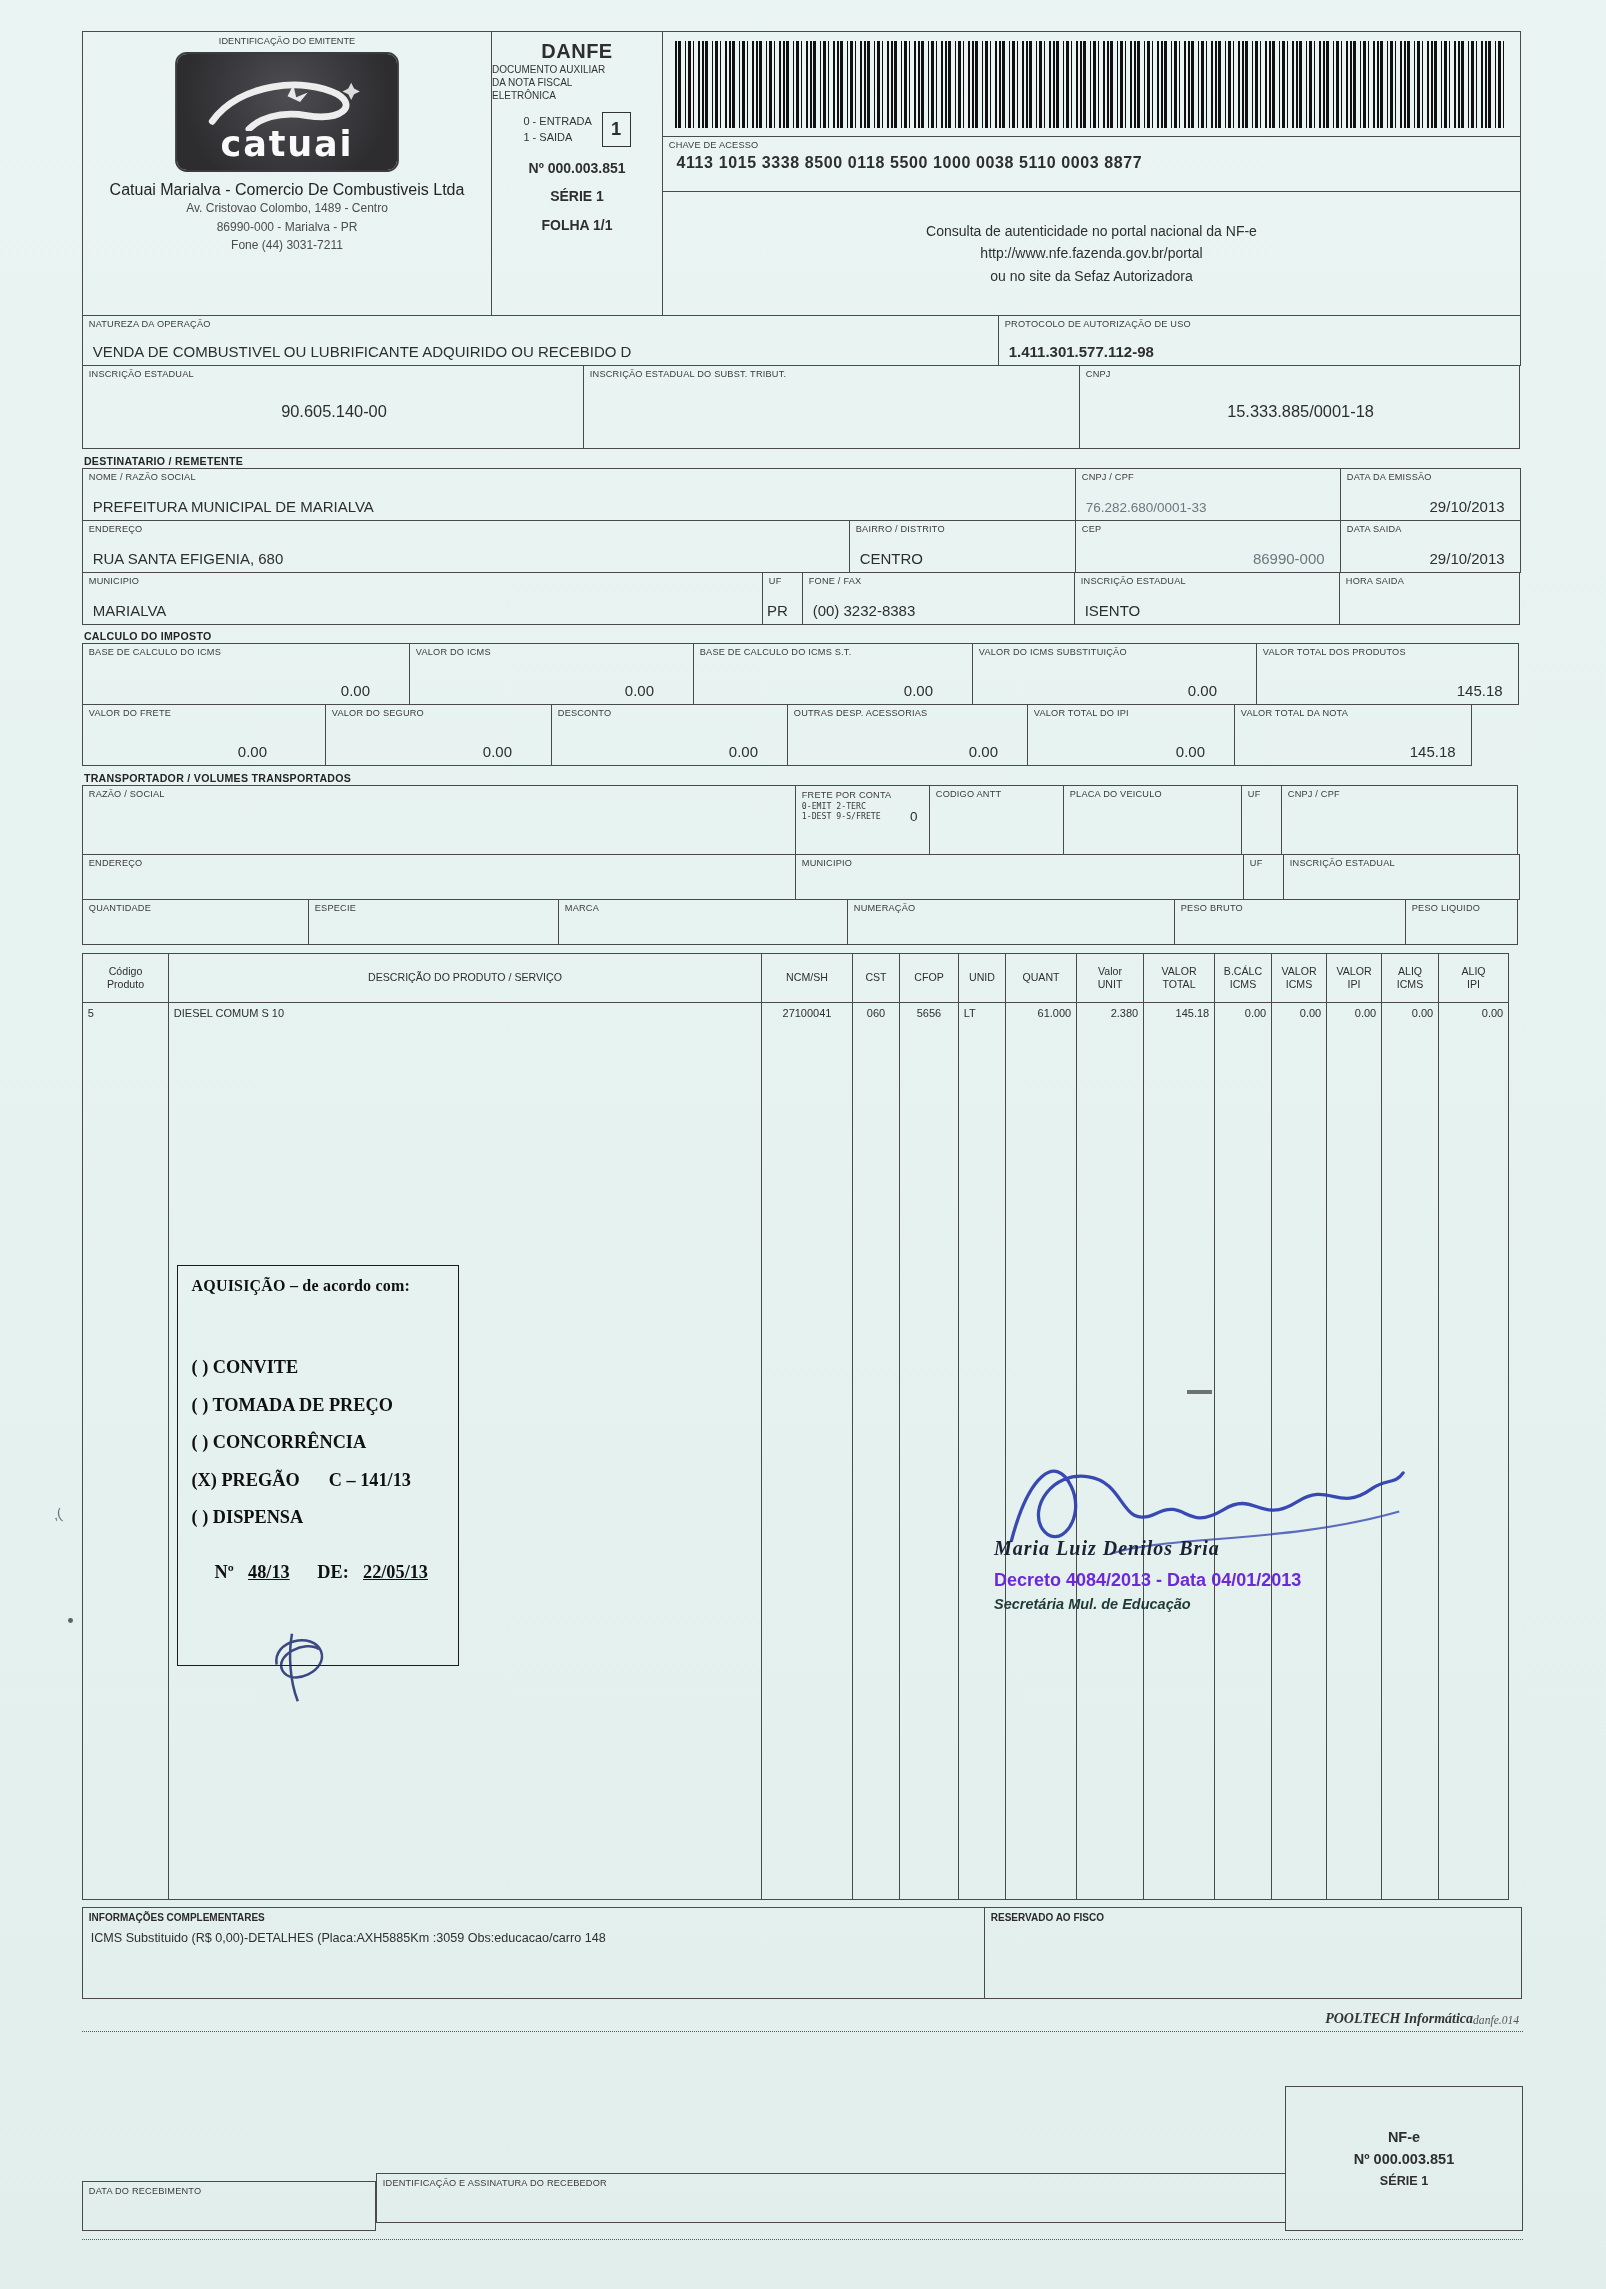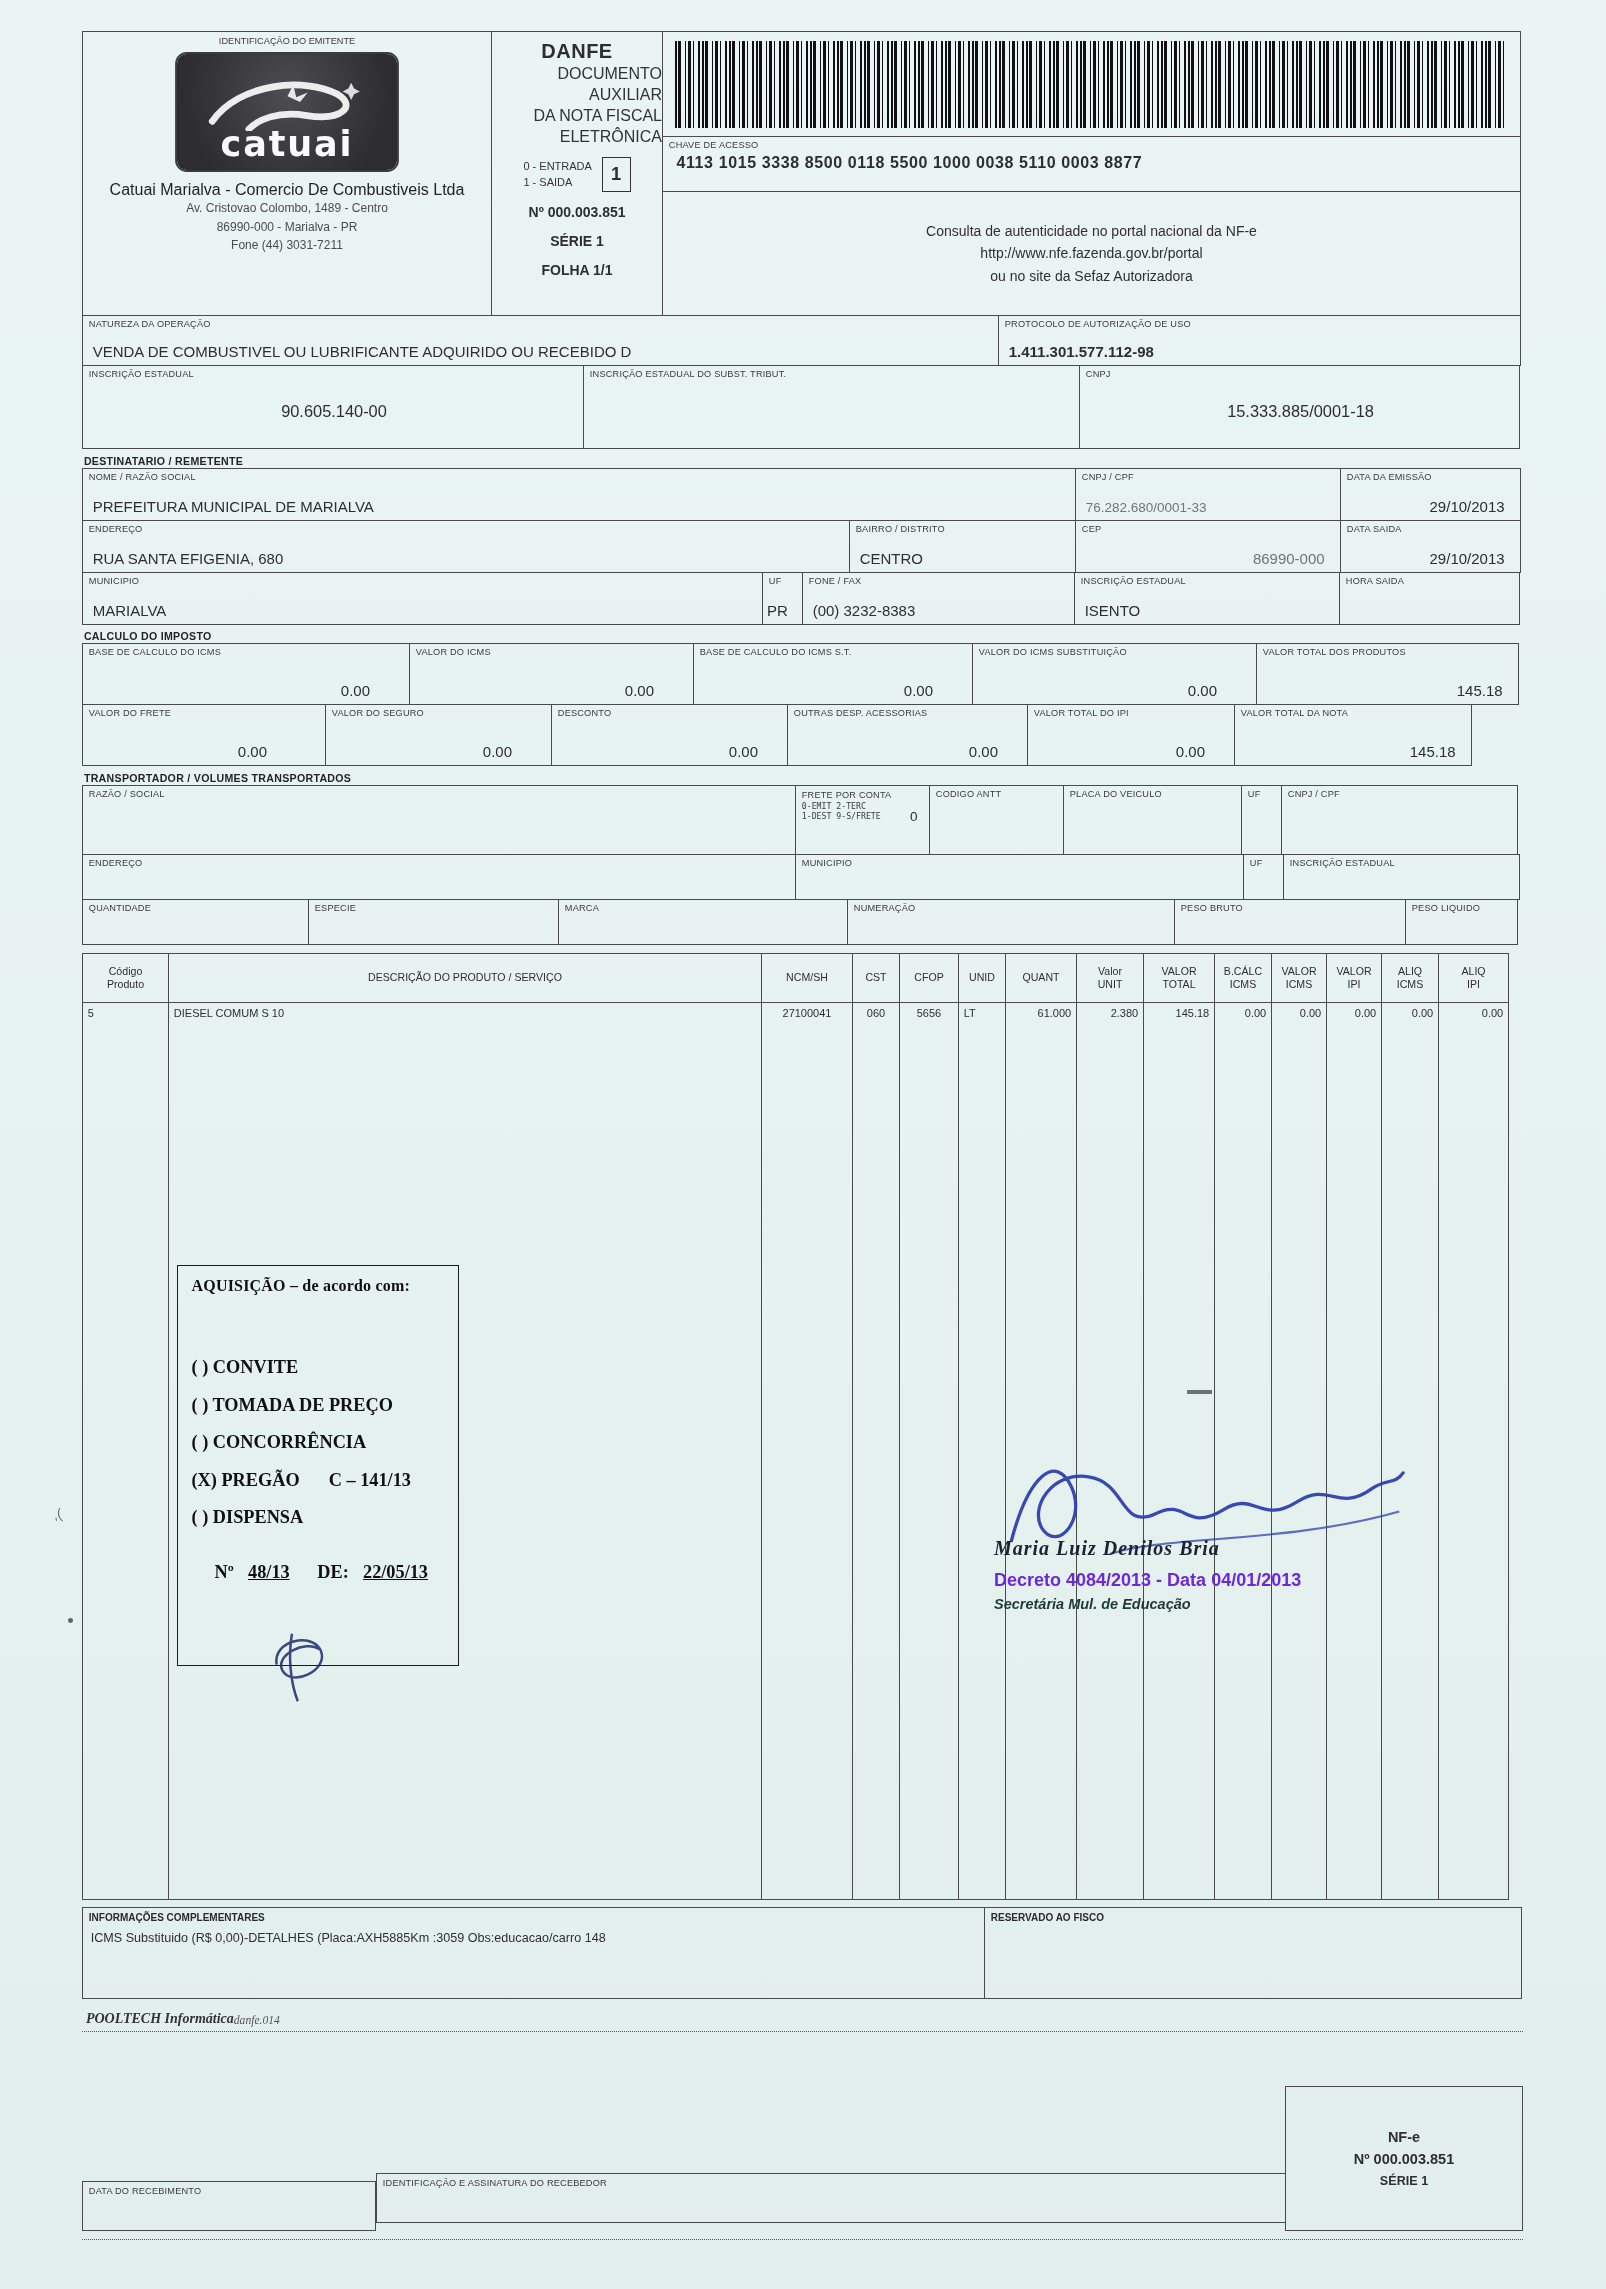--- a/index.html
+++ b/index.html
@@ -27,21 +27,21 @@
   .hdr-right{display:flex;flex-direction:column;width:858px}
   .hdr-right .cell{margin-left:-1px}
   .hdr-right .cell + .cell{margin-top:-1px}
   .emit-label{font-size:9.2px;text-align:center;padding-top:3.9px;color:#3a3a3a}
   .logo{width:220px;height:116px;margin:7.7px auto 0;background:radial-gradient(circle at 50% 35%,#4d4d52,#2d2d30 78%);
         border-radius:9.7px;display:flex;flex-direction:column;align-items:center;justify-content:flex-end;padding-bottom:7.7px;box-shadow:0 0 0 1.9px #3c3c3f}
   .logo-text{color:#fafafa;font-family:"DejaVu Sans",sans-serif;font-weight:bold;font-size:35px;letter-spacing:1.9px;line-height:1;margin-top:-3.9px}
   .company-name{font-size:16px;text-align:center;margin-top:11.6px;color:#242424}
   .addr{font-size:12px;text-align:center;color:#4c4c4c;line-height:1.55}
   .danfe-title{font-weight:bold;font-size:20px;text-align:center;margin-top:7.7px;letter-spacing:0.5px}
-  .danfe-sub{font-size:16px;text-align:right;line-height:1.32;color:#333}
+  .danfe-sub{font-size:10px;text-align:left;line-height:1.32;color:#333}
   .danfe-io{display:flex;align-items:center;justify-content:center;margin-top:9.7px;gap:9.7px}
   .io-lines{font-size:11px;line-height:1.5;color:#333;text-align:left}
   .io-box{width:29px;height:35px;border:1.9px solid #333;display:flex;align-items:center;justify-content:center;font-weight:bold;font-size:18.3px}
   .danfe-num{font-weight:bold;font-size:14px;text-align:center;margin-top:12.6px;white-space:nowrap}
   .barcode-cell{height:106px;justify-content:center}
   .barcode{height:87px;margin:0 11.6px;
     background:repeating-linear-gradient(90deg,
       #101010 0 1.9px,transparent 1.9px 2.9px,
       #101010 2.9px 5.8px,transparent 5.8px 9.7px,
       #101010 9.7px 10.6px,transparent 10.6px 12.6px,
@@ -83,21 +83,21 @@
   .sig-scribble{position:absolute;left:0;top:0;width:415px;height:164px}
   .sig-dash{position:absolute;left:193px;top:-27px;width:25px;height:3.9px;background:#3a3a3a;opacity:.7}
   .sig-line1{margin-top:120px;font-family:"Liberation Serif",serif;font-weight:bold;font-style:italic;font-size:20px;color:#1b2233;filter:blur(0.5px);letter-spacing:1px;white-space:nowrap}
   .sig-line2{font-size:18px;font-weight:bold;color:#6d28d9;filter:blur(0.6px);margin-top:10px;white-space:nowrap}
   .sig-line3{font-size:14.5px;font-weight:bold;font-style:italic;color:#1e3a34;filter:blur(0.5px);margin-top:4.8px;white-space:nowrap}
 
   
   .info-row{margin-top:7.7px}
   .info-text{font-size:12.6px;padding:7.7px 7.7px 0 7.7px;color:#2f2f2f}
   .lab-b{font-size:10px;font-weight:bold;padding:3.9px 5.8px 0 5.8px;color:#2a2a2a}
-  .rodape{display:flex;justify-content:flex-start;align-items:flex-end;margin-top:11.6px;padding:0 3.9px}
+  .rodape{display:flex;justify-content:flex-end;align-items:flex-end;margin-top:11.6px;padding:0 3.9px}
   .rodape-left{font-family:"Liberation Serif",serif;font-weight:bold;font-style:italic;font-size:14px;color:#333}
   .rodape-right{font-family:"Liberation Serif",serif;font-style:italic;font-size:11.6px;color:#555}
   .dotted{border-top:1.9px dotted #565656;height:0;margin-top:3.9px}
   .canhoto{position:relative;height:145px;margin-top:54px}
   .nfe-box{position:absolute;right:0;top:0;width:238px;height:145px;border:1px solid #4a4a4a;display:flex;flex-direction:column;align-items:center;justify-content:center;gap:6.8px}
   .nfe-box .l1{font-weight:bold;font-size:14.5px}
   .nfe-box .l2{font-weight:bold;font-size:14.5px}
   .nfe-box .l3{font-weight:bold;font-size:12.6px}
   .canhoto-c1{position:absolute;left:0;bottom:0;width:294px;height:50px;border:1px solid #4a4a4a}
   .canhoto-c2{position:absolute;left:294px;bottom:8px;width:910px;height:50px;border:1px solid #4a4a4a}

